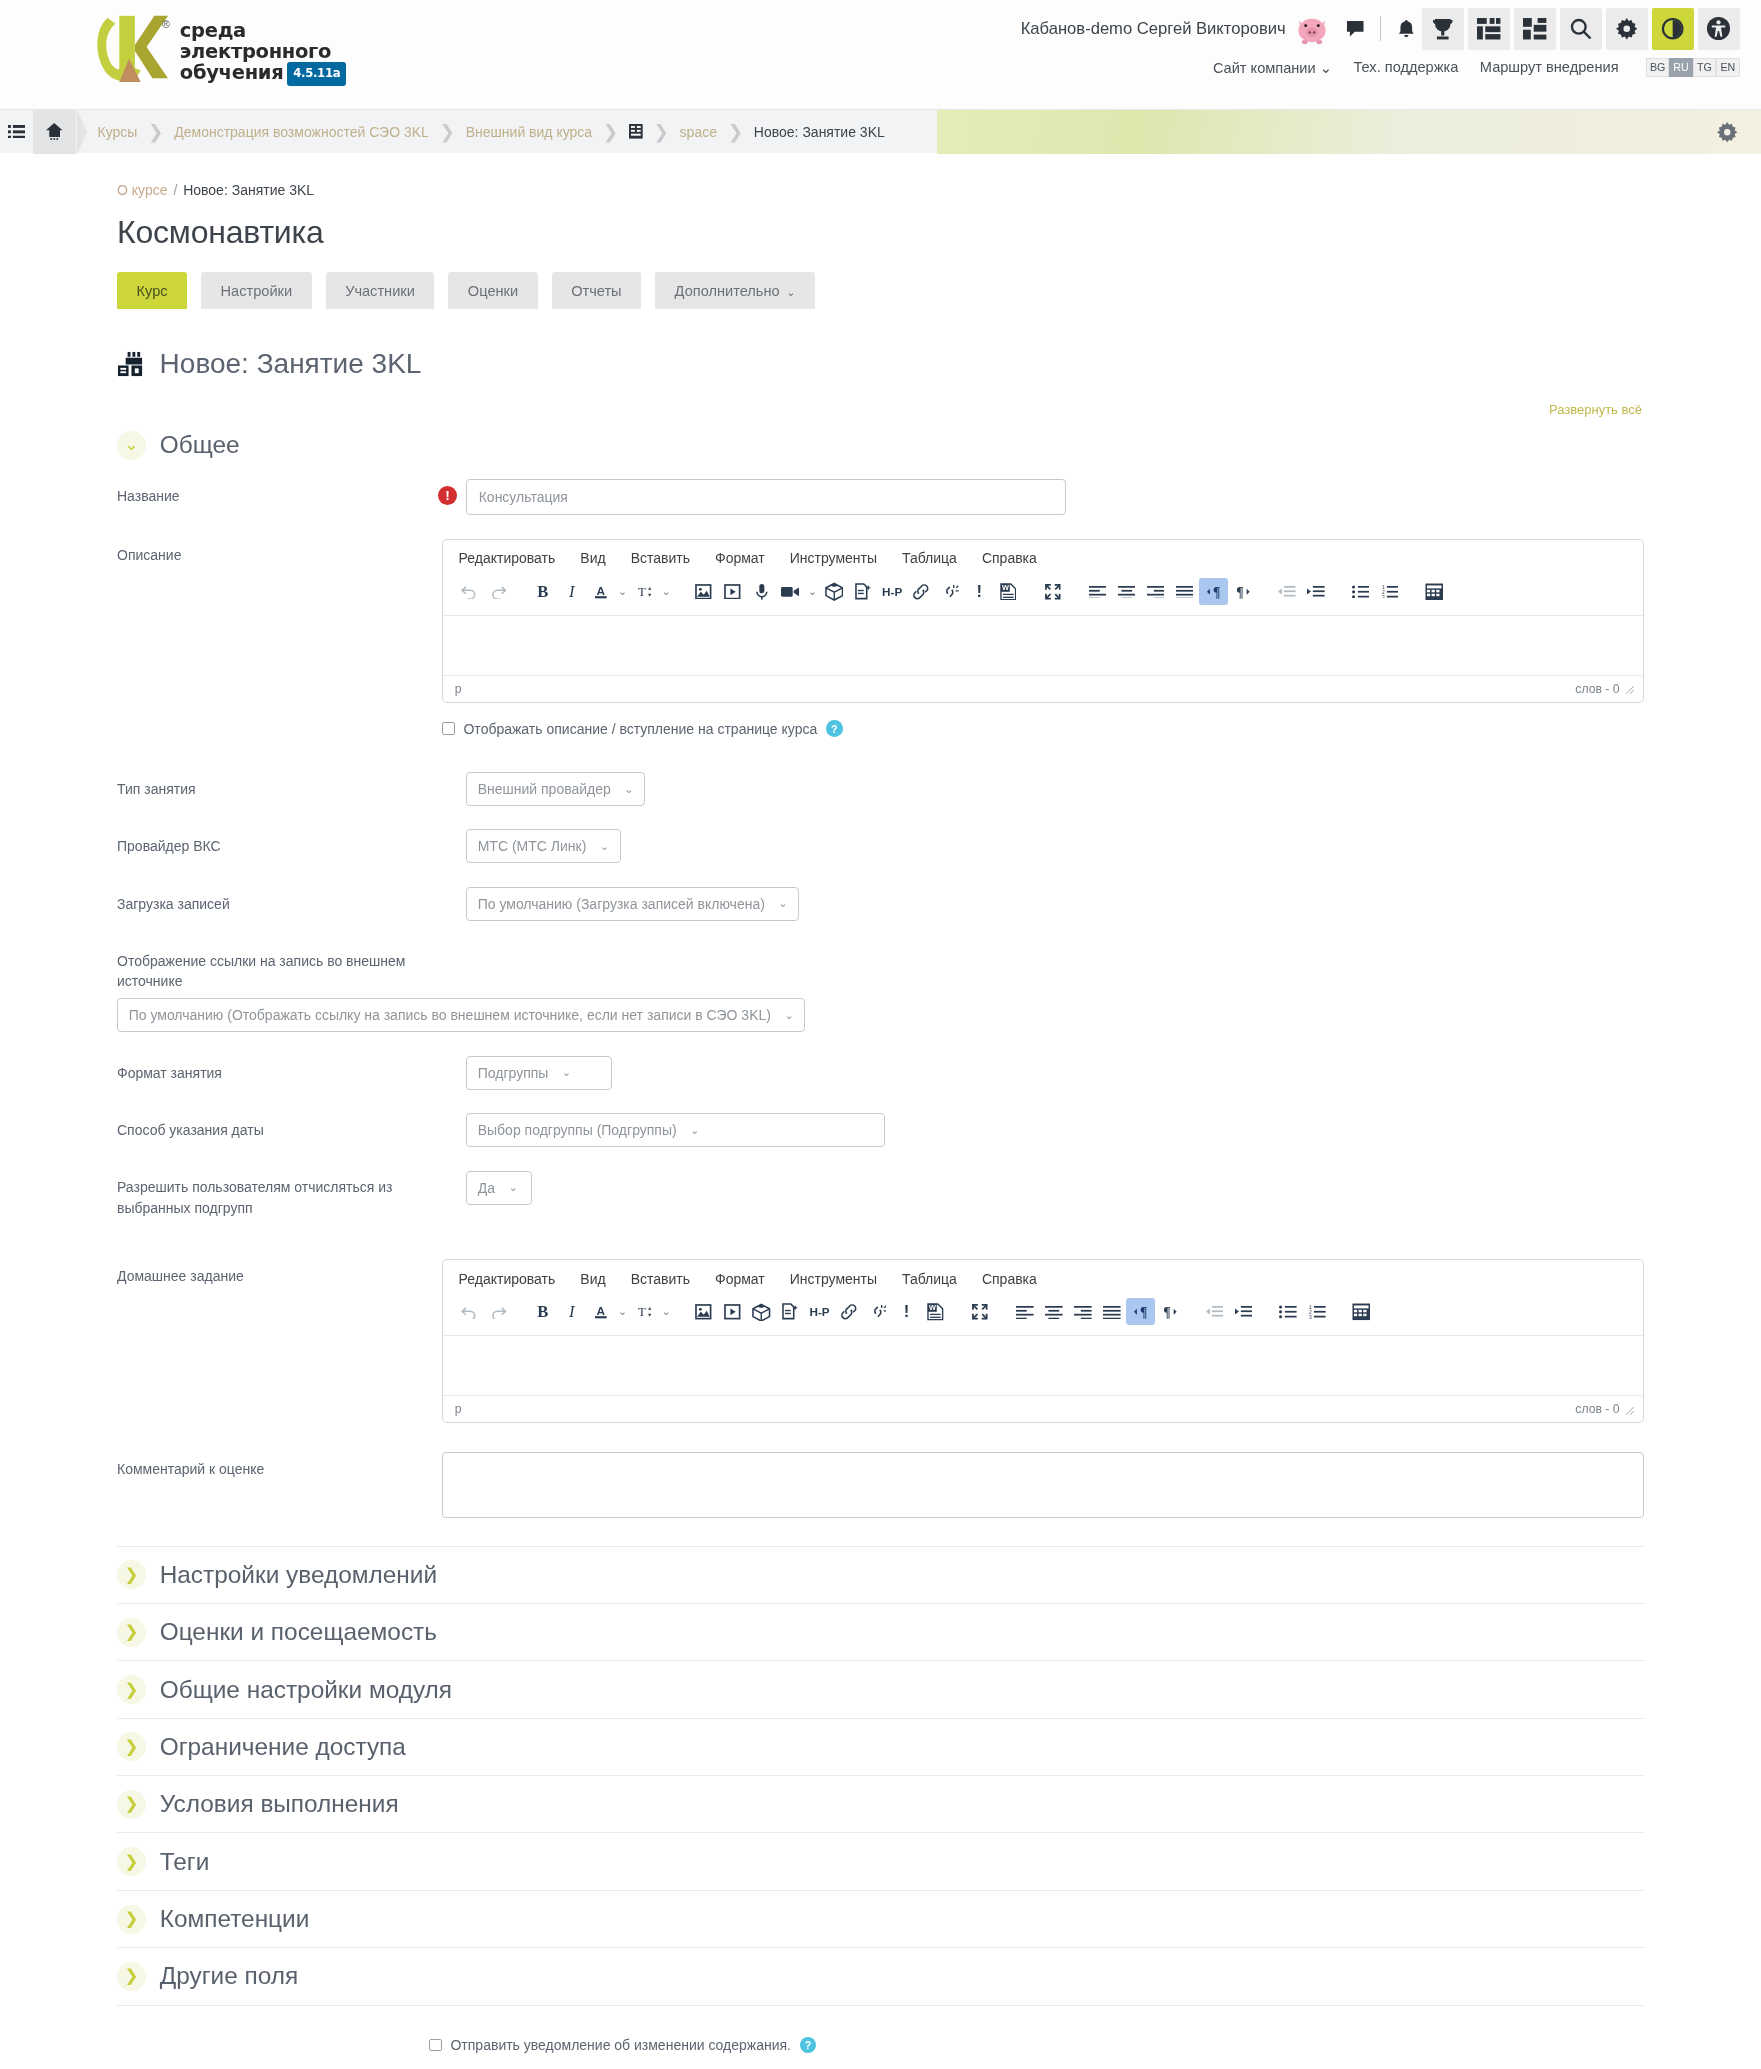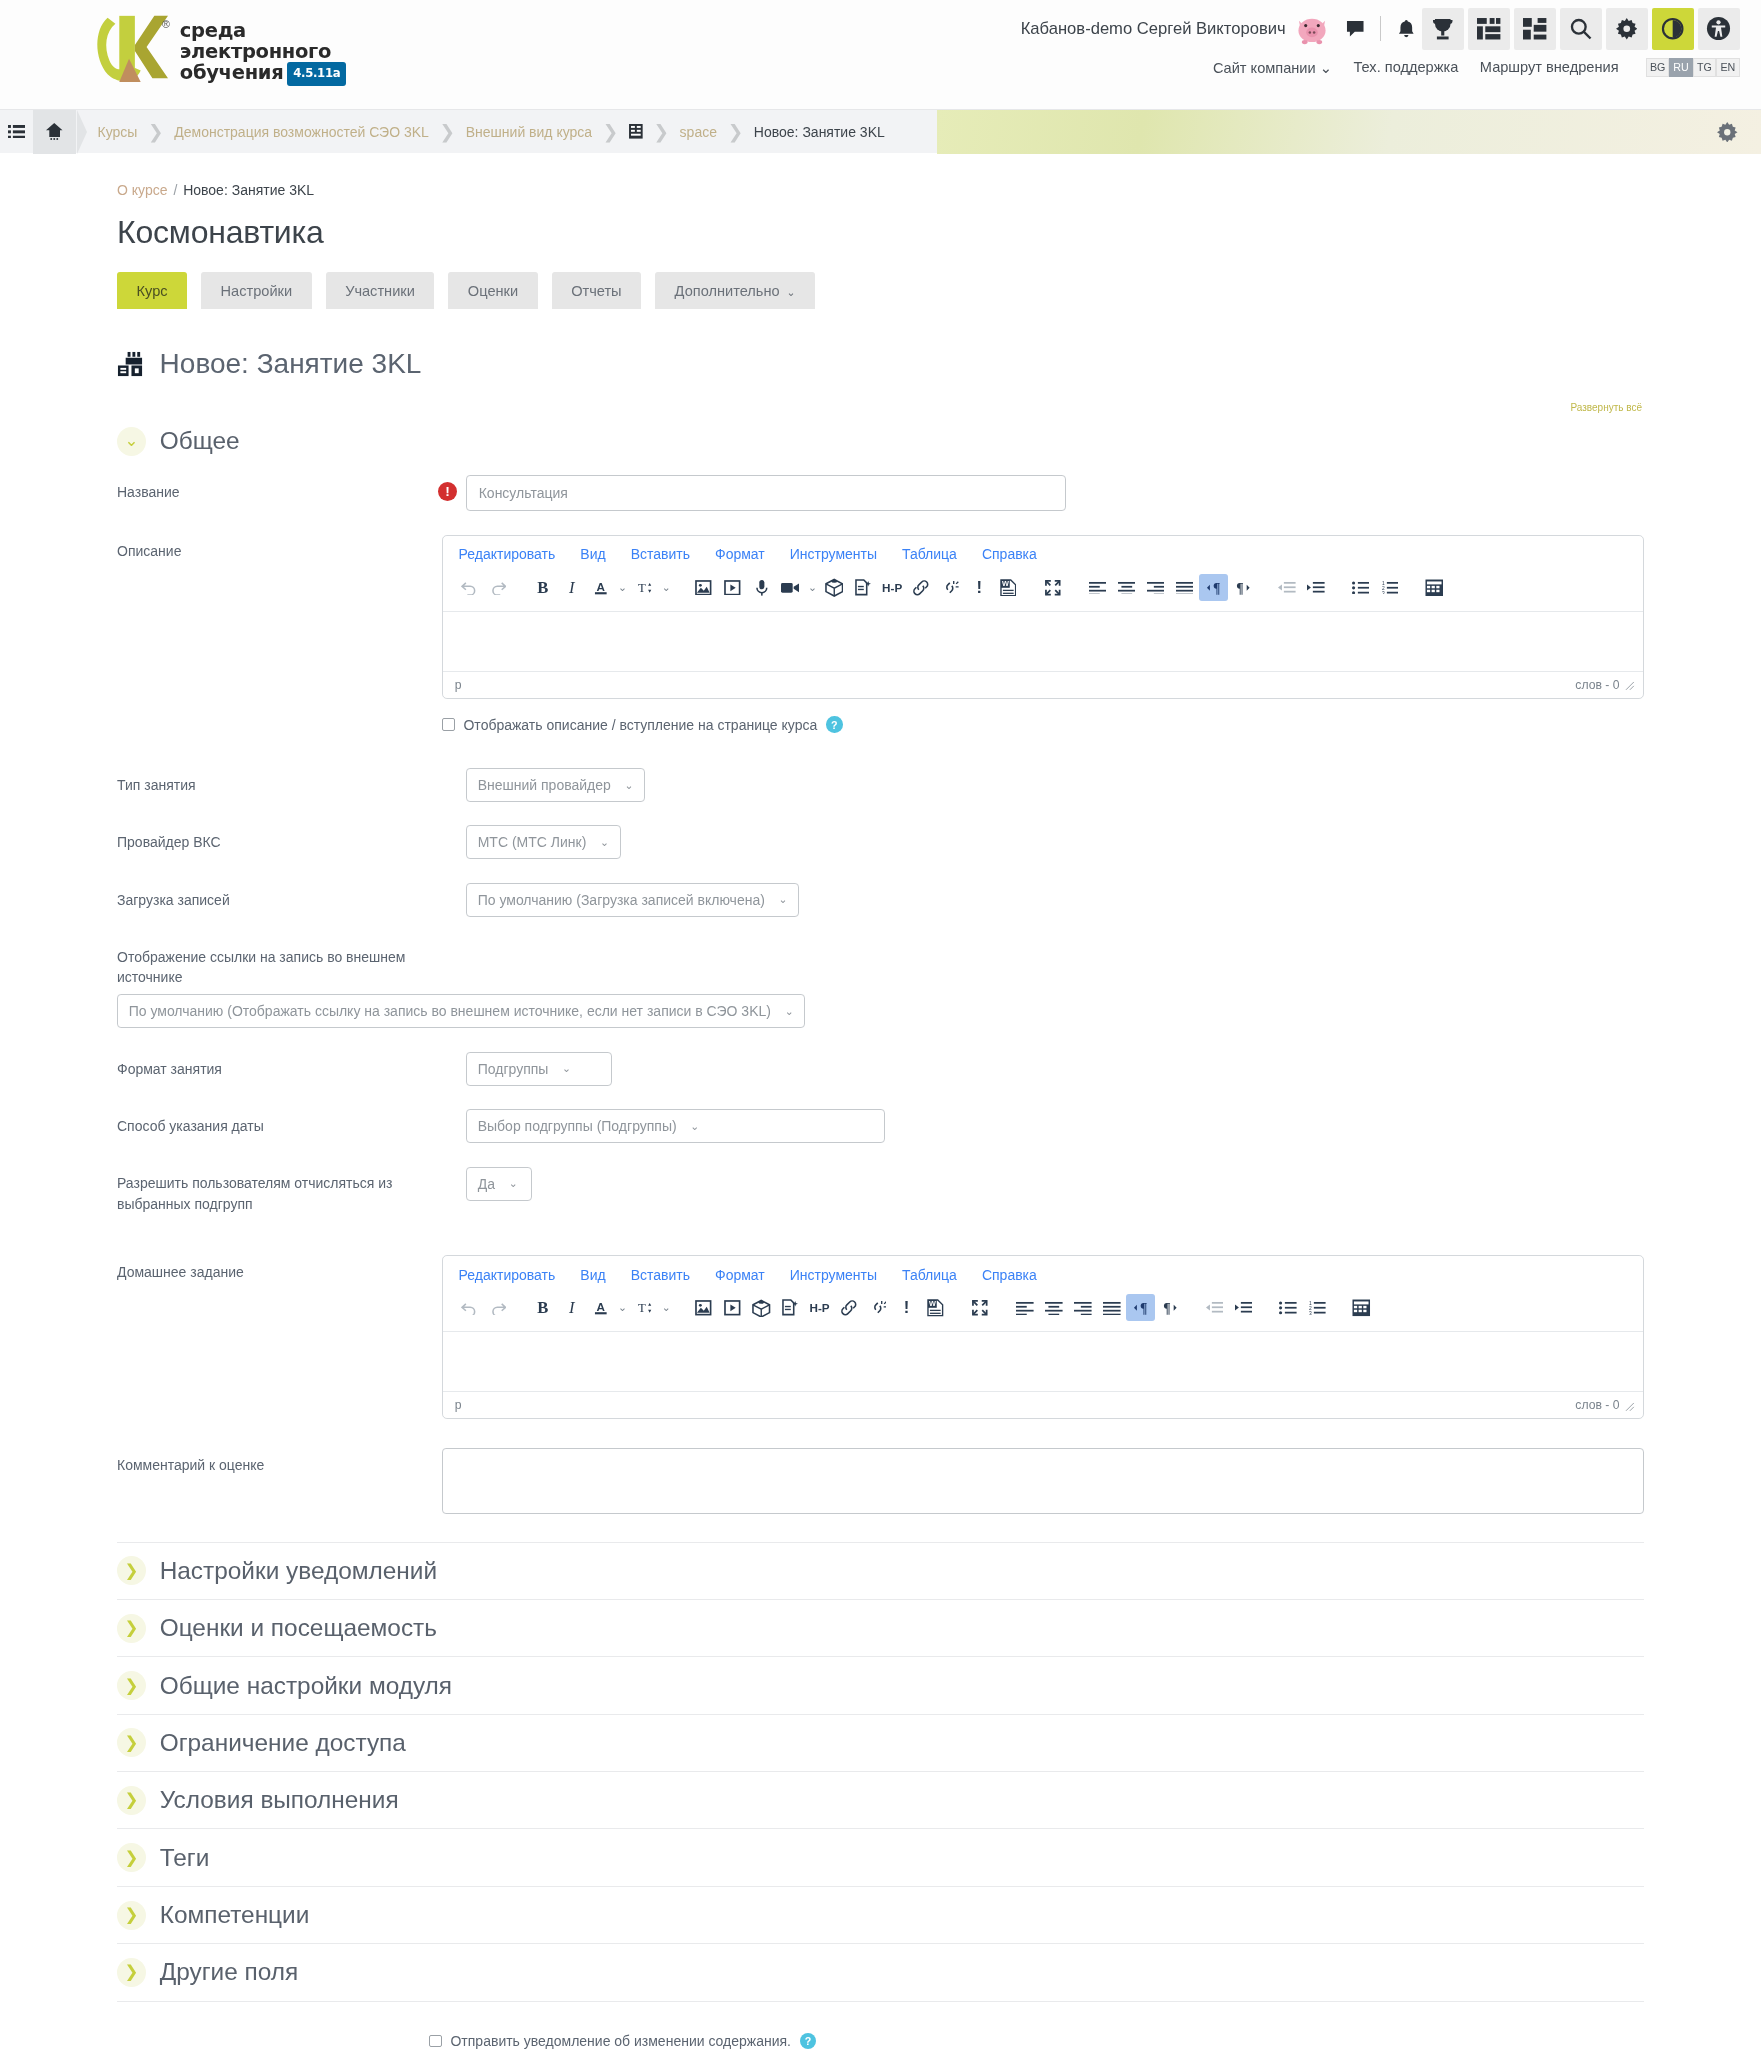--- a/index.html
+++ b/index.html
@@ -65,21 +65,21 @@
   .tabs { display:flex; gap:14px; }
   .tab { background:#e6e6e6; color:#6b7179; font-size:14.6px; padding:10.7px 19.5px; cursor:pointer;
          border-radius:2.9px 2.9px 0 0; white-space:nowrap; }
   .tab.active { background:#cdd739; color:#4a4f22; }
   .tab .caret { margin-left:6.8px; font-size:10.7px; }
 
   .mod-head { display:flex; align-items:center; gap:15.6px; margin:39px 0 21.5px; }
   .mod-head .glyph { width:27px; height:27px; }
   .mod-head h2 { font-size:28px; font-weight:400; color:#5b6470; margin:0; }
 
-  .expand-all { text-align:right; font-size:10px; color:#c9a94f; cursor:pointer; padding-right:2px; }
+  .expand-all { text-align:right; font-size:13px; color:#c9a94f; cursor:pointer; padding-right:2px; }
   .expand-all span { color:#c0b84a; }
 
   .sec-head { display:flex; align-items:center; gap:13.7px; margin:13.7px 0 19.5px; }
   .chev-circle { width:29px; height:29px; border-radius:50%; background:#f6f7e4; color:#c5cf3c;
                  display:flex; align-items:center; justify-content:center; font-size:16.6px; cursor:pointer; }
   .sec-head h3 { font-size:24.4px; font-weight:400; color:#59616c; margin:0; }
 
   .field { display:flex; align-items:flex-start; margin-bottom:23.4px; }
   .f-label { width:312px; padding-right:17.6px; font-size:14px; color:#5b6470; line-height:1.45; padding-top:6.8px; }
   .f-req { width:37px; padding-top:6.8px; display:flex; justify-content:center; }
@@ -91,21 +91,21 @@
               padding:0 11.7px; font-size:14px; color:#8f959b; font-family:inherit; outline:none; }
   .txtinput::placeholder { color:#8f959b; }
 
   .sel { display:inline-flex; align-items:center; justify-content:flex-start; height:34px;
          border:1px solid #c5c9cd; border-radius:3.9px; background:#fff; padding:0 10.7px;
          font-size:14px; color:#8f959b; cursor:pointer; white-space:nowrap; gap:13.7px; }
   .sel .cv { font-size:10.7px; color:#8f959b; }
 
   
   .editor { border:1px solid #d4d8dc; border-radius:4.9px; background:#fff; width:1202px; }
-  .ed-menu { display:flex; gap:25px; padding:10.7px 15.6px 9.8px; font-size:14px; color:#3b82f6; }
+  .ed-menu { display:flex; gap:25px; padding:10.7px 15.6px 9.8px; font-size:14px; color:#404040; }
   .ed-menu span { cursor:pointer; }
   .ed-tools { display:flex; align-items:center; gap:0; padding:2px 11.7px 9.8px; flex-wrap:nowrap; }
   .tb { width:29px; height:27px; display:flex; align-items:center; justify-content:center; cursor:pointer;
         color:#2b3c50; flex:none; }
   .tb.on { background:#aac7f0; border-radius:2.9px; }
   .tb.dim { color:#b2bac2; }
   .tb.caret { width:14.6px; color:#7a848e; font-size:10.7px; }
   .tb-gap { width:15.6px; flex:none; }
   .ed-body { height:60px; border-top:1px solid #e6e9ec; }
   .ed-status { display:flex; justify-content:space-between; align-items:center; height:27px;

